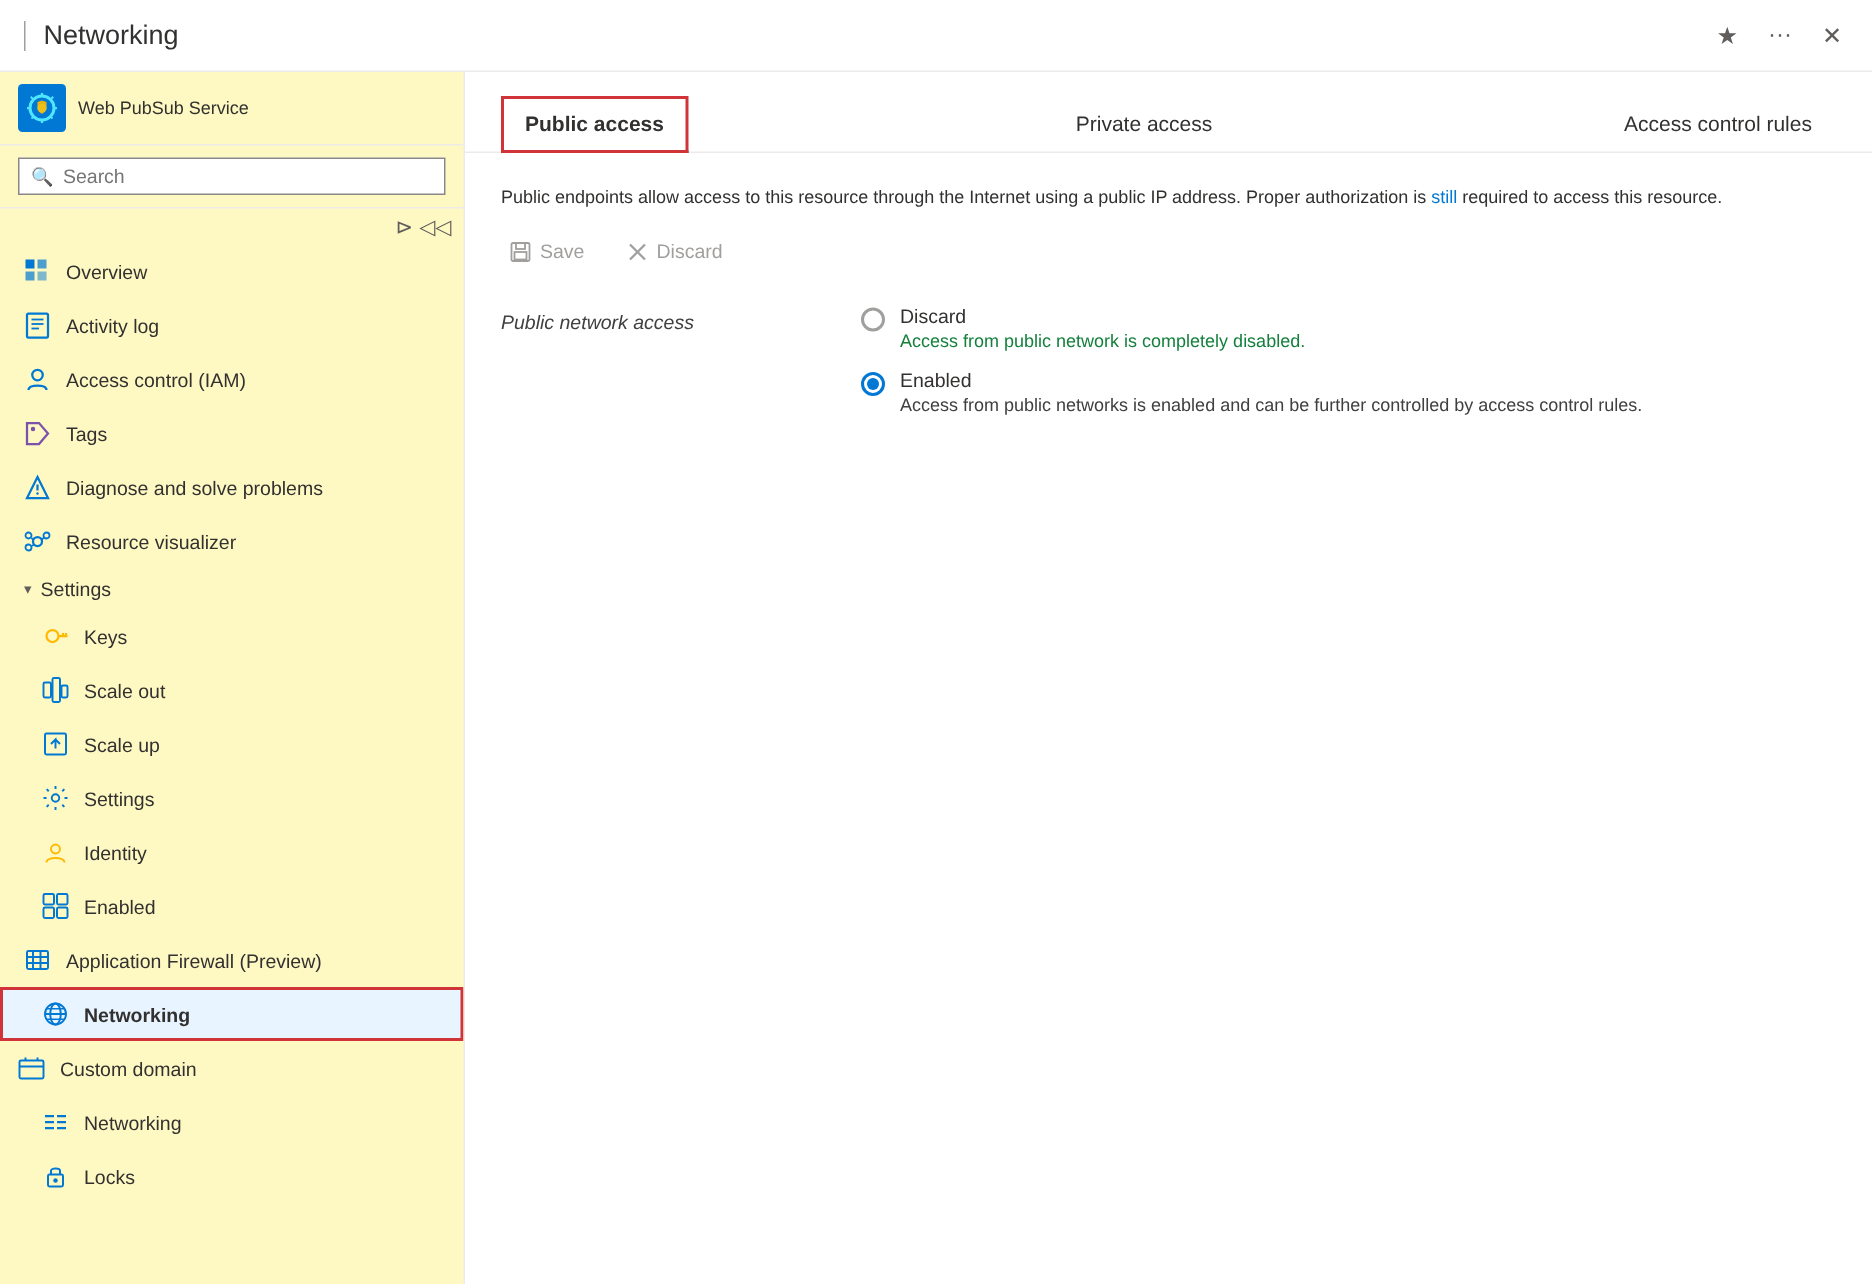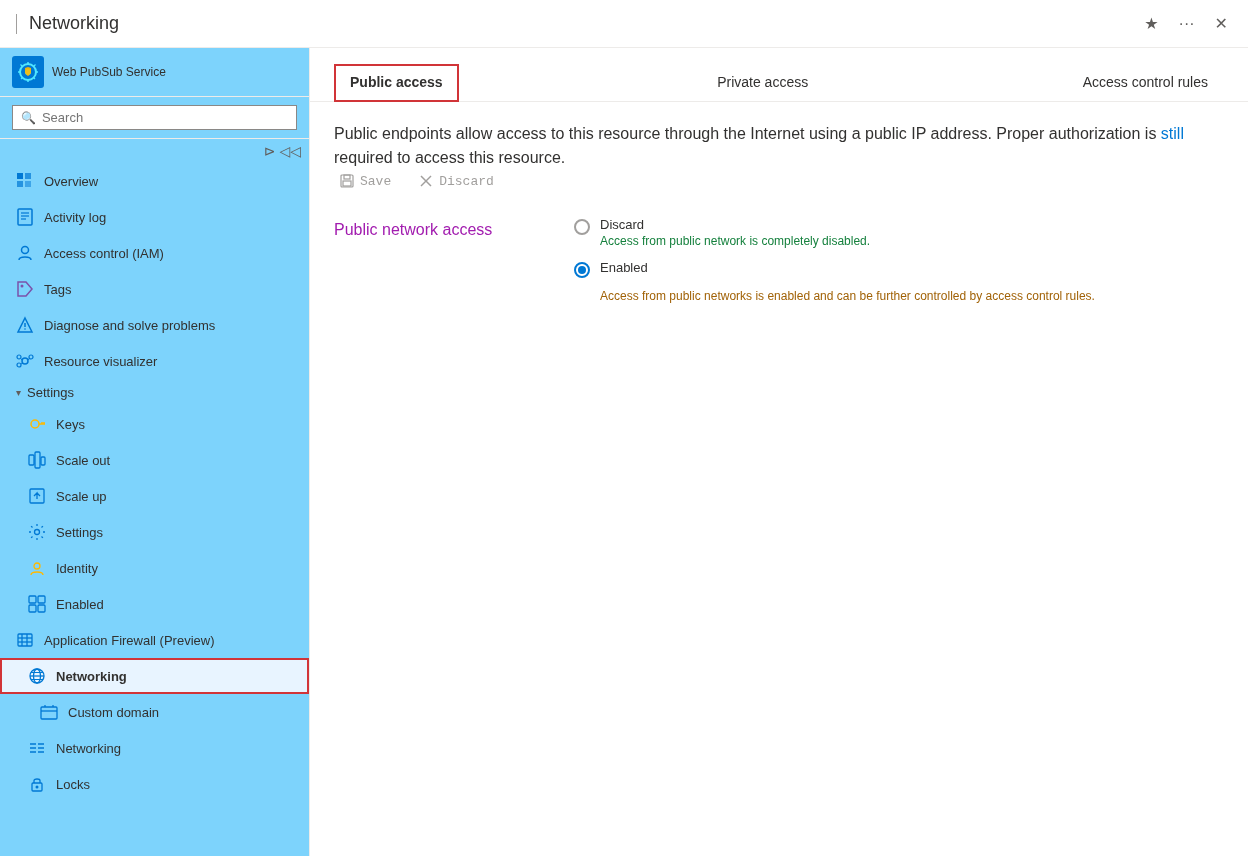--- a/index.html
+++ b/index.html
@@ -15,21 +15,21 @@
     .title-bar-actions { display: flex; gap: 12px; align-items: center; }
     .title-bar-icon-btn { background: none; border: none; cursor: pointer; font-size: 16px; color: #605e5c; padding: 4px; }
 
     
     .main-layout { display: flex; flex: 1; overflow: hidden; }
 
     
     .sidebar {
       width: 310px; flex-shrink: 0; border-right: 1px solid #edebe9;
       display: flex; flex-direction: column; overflow-y: auto; overflow-x: hidden;
-      background: #7dd3fc;
+      background: #fef9c3;
     }
 
     
     .sidebar-header {
       display: flex; align-items: center; padding: 8px 12px; gap: 8px; border-bottom: 1px solid #edebe9;
     }
     .service-icon { width: 32px; height: 32px; }
     .service-name { font-size: 12px; color: #323130; font-weight: 500; }
 
     
@@ -88,49 +88,49 @@
     }
     .tab.active {
       color: #323130; font-weight: 600;
       border-bottom: 2px solid #0078d4;
       outline: 2px solid #d13438; outline-offset: -2px;
     }
 
     
     .content-body { padding: 20px 24px; }
 
-    .description-text { font-size: 16px; color: #323130; line-height: 1.5; max-width: 900px; }
+    .description-text { font-size: 12px; color: #323130; line-height: 1.5; max-width: 900px; margin-bottom: 16px; }
     .description-text a { color: #0078d4; text-decoration: none; }
 
     
     .toolbar { display: flex; gap: 16px; align-items: center; margin-bottom: 24px; }
     .toolbar-btn {
-      display: flex; align-items: flex-start; gap: 6px; background: none; border: none;
-      cursor: pointer; font-size: 13px; color: #a19f9d; padding: 4px 6px; font-family: Liberation Mono, monospace;
+      display: flex; align-items: flex-end; gap: 6px; background: none; border: none;
+      cursor: pointer; font-size: 13px; color: #a19f9d; padding: 4px 6px;
     }
     .toolbar-btn.disabled { color: #a19f9d; cursor: default; }
 
     
     .network-section { display: flex; gap: 40px; }
-    .network-label { font-size: 16px; color: #a21caf; min-width: 200px; padding-top: 4px; }
+    .network-label { font-size: 13px; color: #404040; min-width: 200px; padding-top: 4px; font-style: italic; }
     .radio-group { display: flex; flex-direction: column; gap: 12px; }
     .radio-option { display: flex; gap: 10px; align-items: flex-start; }
     .radio-btn-wrap { margin-top: 2px; }
     .radio-btn {
       width: 16px; height: 16px; border-radius: 50%; border: 2px solid #a19f9d;
       background: #fff; cursor: pointer; display: flex; align-items: center; justify-content: center;
       flex-shrink: 0;
     }
     .radio-btn.selected { border-color: #0078d4; }
     .radio-btn.selected::after {
       content: ''; width: 8px; height: 8px; border-radius: 50%; background: #0078d4;
     }
     .radio-text-title { font-size: 13px; font-weight: 500; color: #323130; }
     .radio-text-desc { font-size: 12px; color: #15803d; margin-top: 2px; }
-    .radio-text-desc-black { font-size: 12px; color: #a16207; margin-top: 14px; }
+    .radio-text-desc-black { font-size: 12px; color: #404040; margin-top: 2px; }
 
     
   </style>
 </head>
 <body>
 
 <div class="title-bar">
   <div class="title-bar-divider"></div>
   <span class="title-bar-title">Networking</span>
   <div class="title-bar-actions">
@@ -329,21 +329,21 @@
           <circle cx="9" cy="9" r="7" fill="none" stroke="#0078d4" stroke-width="1.3"></circle>
           <ellipse cx="9" cy="9" rx="3.5" ry="7" fill="none" stroke="#0078d4" stroke-width="1.3"></ellipse>
           <line x1="2" y1="9" x2="16" y2="9" stroke="#0078d4" stroke-width="1.3"></line>
           <line x1="3" y1="5.5" x2="15" y2="5.5" stroke="#0078d4" stroke-width="1"></line>
           <line x1="3" y1="12.5" x2="15" y2="12.5" stroke="#0078d4" stroke-width="1"></line>
         </svg>
       </div>
       <span class="nav-label">Networking</span>
     </div>
 
-    <div class="nav-item" style="padding-left:40px">
+    <div class="nav-item" style="padding-left:12px">
       <div class="nav-icon">
         <svg width="18" height="18" viewBox="0 0 18 18">
             <rect x="1" y="4" width="16" height="12" rx="1" fill="none" stroke="#0078d4" stroke-width="1.3"></rect>
             <line x1="1" y1="8" x2="17" y2="8" stroke="#0078d4" stroke-width="1.3"></line>
             <line x1="5" y1="4" x2="5" y2="2" stroke="#0078d4" stroke-width="1.3"></line>
             <line x1="13" y1="4" x2="13" y2="2" stroke="#0078d4" stroke-width="1.3"></line>
           </svg>
       </div>
       <span class="nav-label">Custom domain</span>
     </div>

